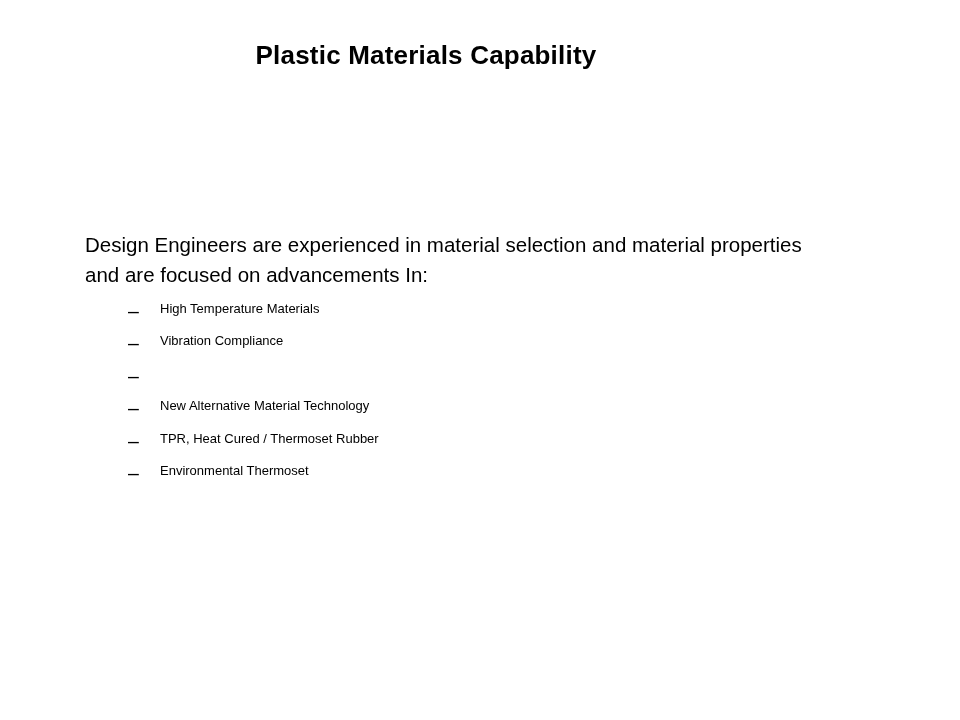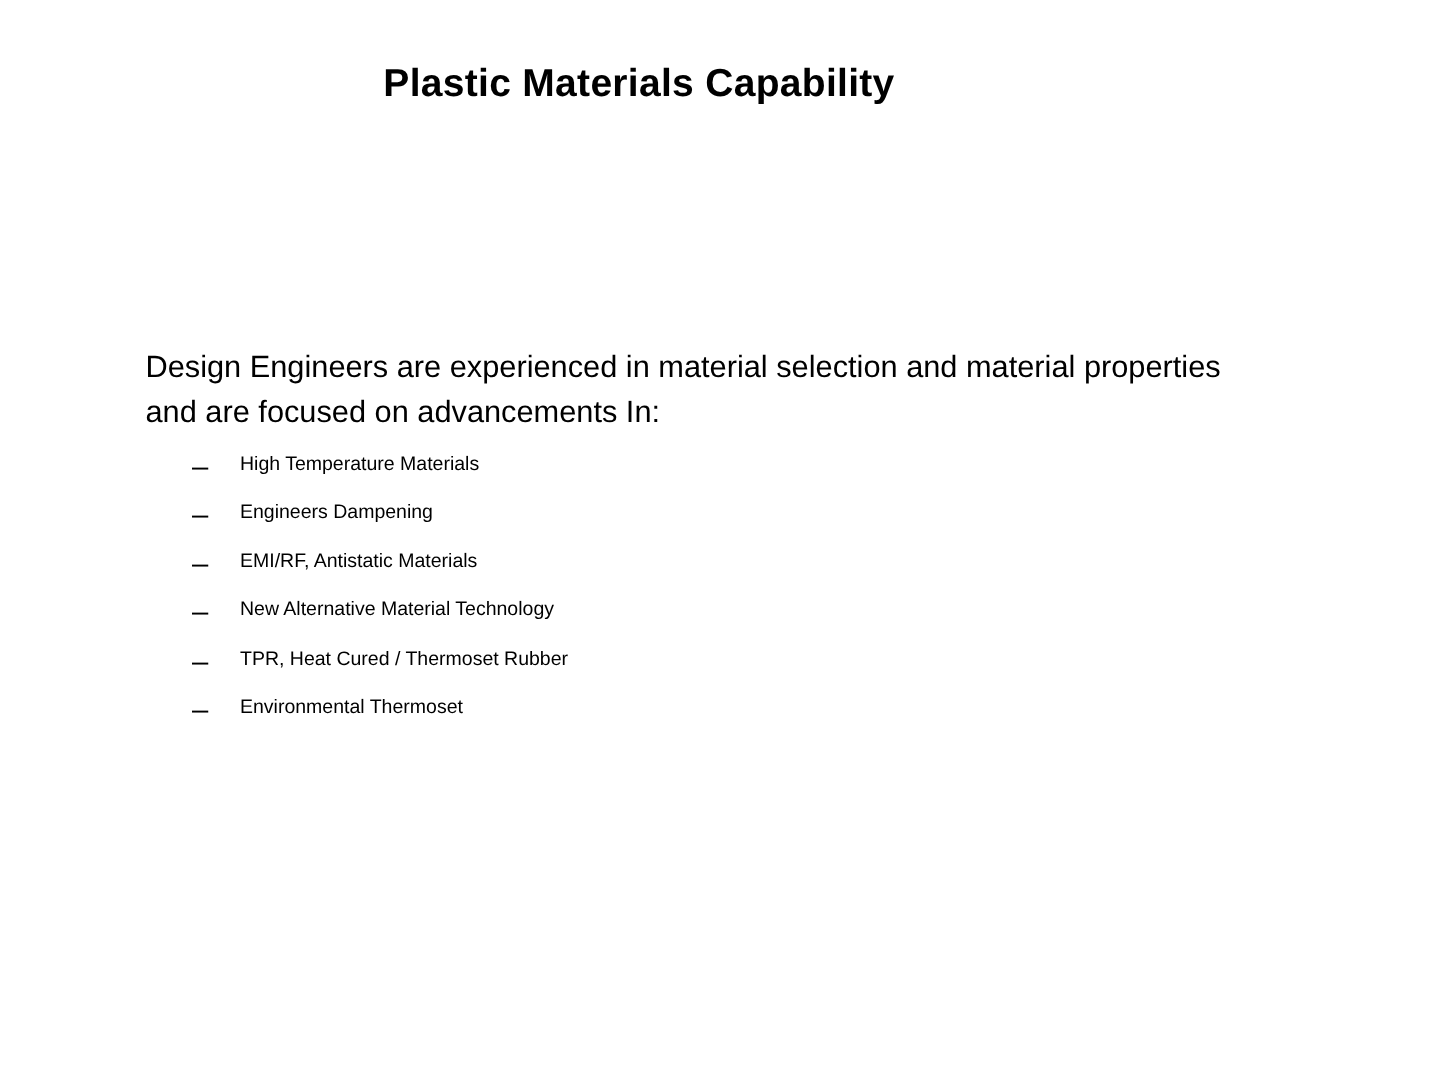--- a/index.html
+++ b/index.html
@@ -34,21 +34,21 @@
   .body-block {
     position: absolute;
     top: 230px;
     left: 85px;
     width: 790px;
   }
   .intro-paragraph {
     font-size: 20.5px;
     line-height: 1.45;
     color: #000000;
-    margin: 0 0 6px 12px;
+    margin: 0 0 6px 0;
     max-width: 735px;
   }
   .bullet-list {
     list-style: none;
     margin: 0;
     padding: 0;
   }
   .bullet-item {
     display: flex;
     align-items: flex-start;
@@ -79,25 +79,24 @@
 
     <p class="intro-paragraph">Design Engineers are experienced in material selection and material properties and are focused on advancements In:</p>
 
     <ul class="bullet-list">
       <li class="bullet-item">
         <span class="bullet-dash">–</span>
         <span class="bullet-text">High Temperature Materials</span>
       </li>
       <li class="bullet-item">
         <span class="bullet-dash">–</span>
-        <span class="bullet-text">Engineers Dampening</span>
+        <span class="bullet-text">Vibration Compliance</span>
       </li>
       <li class="bullet-item">
         <span class="bullet-dash">–</span>
-        <span class="bullet-text">EMI/RF, Antistatic Materials</span>
       </li>
       <li class="bullet-item">
         <span class="bullet-dash">–</span>
         <span class="bullet-text">New Alternative Material Technology</span>
       </li>
       <li class="bullet-item">
         <span class="bullet-dash">–</span>
         <span class="bullet-text">TPR, Heat Cured / Thermoset Rubber</span>
       </li>
       <li class="bullet-item">

